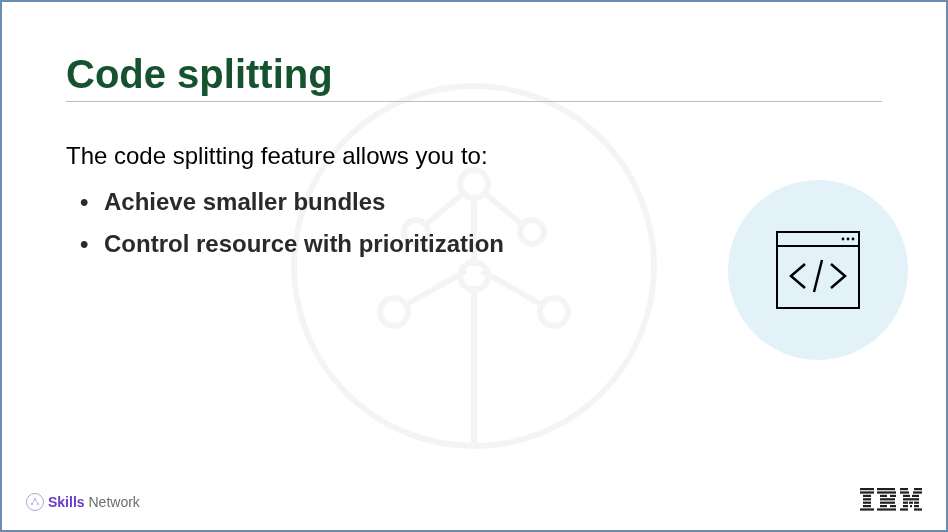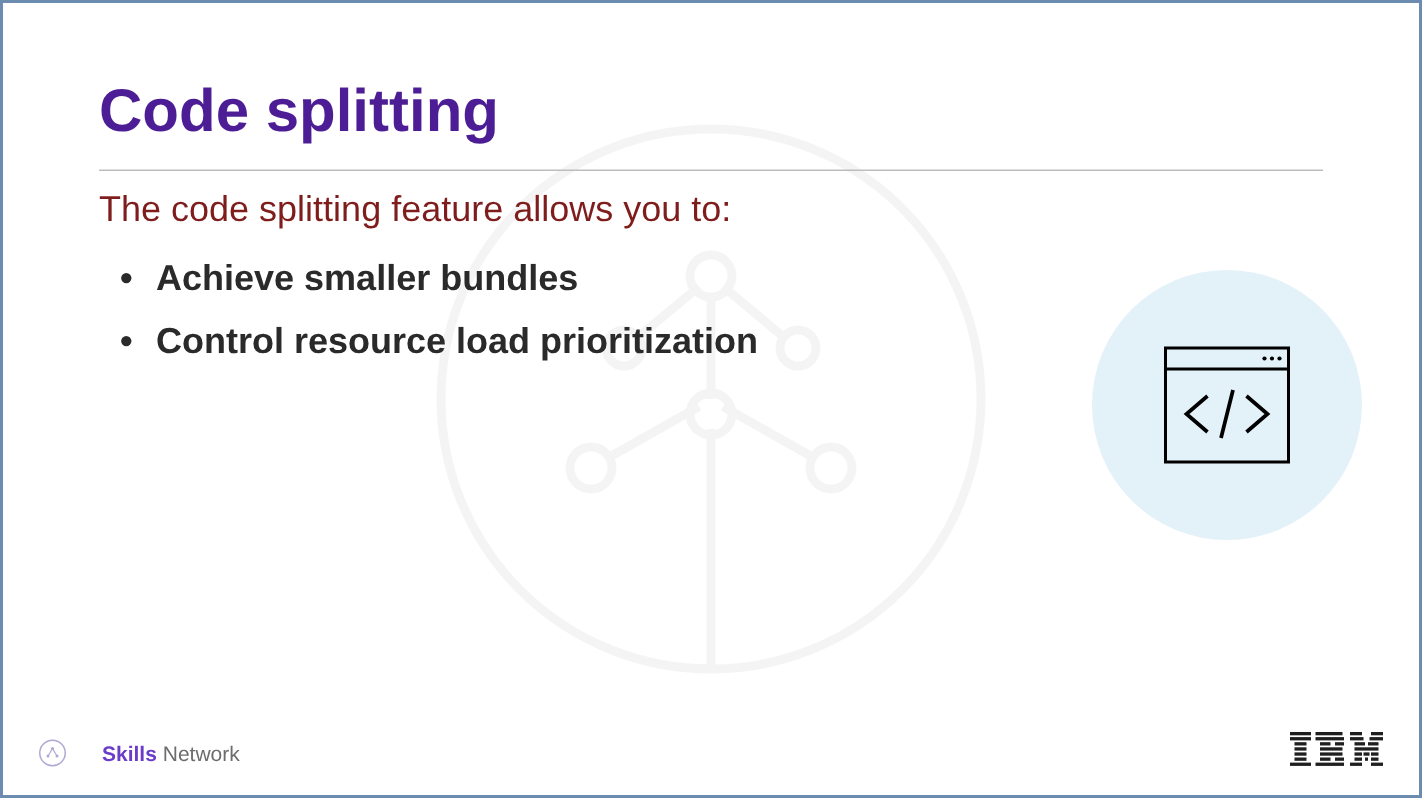--- a/index.html
+++ b/index.html
@@ -21,28 +21,28 @@
       pointer-events: none;
     }
     .content {
       position: relative;
       padding: 50px 64px 0 64px;
       z-index: 1;
     }
     .title {
       font-size: 40px;
       font-weight: 700;
-      color: #4c1d95;
-      padding-bottom: 16px;
+      color: #14532d;
+      padding-bottom: 4px;
       border-bottom: 1px solid #bdbdbd;
-      margin-bottom: 12px;
+      margin-bottom: 40px;
     }
     .lead {
       font-size: 24px;
-      color: #7f1d1d;
+      color: #000000;
       margin-bottom: 18px;
     }
     .bullets {
       list-style: none;
       padding-left: 14px;
     }
     .bullets li {
       font-size: 24px;
       color: #2a2a2a;
       margin-bottom: 14px;
@@ -77,21 +77,21 @@
       height: 48px;
       display: flex;
       align-items: center;
       justify-content: space-between;
       padding: 0 24px 8px 24px;
       z-index: 2;
     }
     .skills {
       display: flex;
       align-items: center;
-      gap: 24px;
+      gap: 4px;
       font-size: 14px;
       color: #6d6d6d;
     }
     .skills .b { color: #6a3cc9; font-weight: 700; }
     .skills-icon {
       width: 18px; height: 18px;
       border: 1.5px solid #b0a8d4;
       border-radius: 50%;
       display: flex; align-items: center; justify-content: center;
     }
@@ -113,21 +113,21 @@
   <circle cx="132" cy="156" r="12" fill="none" stroke="#000" stroke-width="6"></circle>
   <line x1="198" y1="115" x2="240" y2="150" stroke="#000" stroke-width="6"></line>
   <circle cx="248" cy="156" r="12" fill="none" stroke="#000" stroke-width="6"></circle>
 </svg>
 
 <div class="content">
   <h1 class="title">Code splitting</h1>
   <p class="lead">The code splitting feature allows you to:</p>
   <ul class="bullets">
     <li>Achieve smaller bundles</li>
-    <li>Control resource load prioritization</li>
+    <li>Control resource with prioritization</li>
   </ul>
 </div>
 
 <div class="decor-circle">
   <svg width="86" height="80" viewBox="0 0 86 80">
     <rect x="2" y="2" width="82" height="76" fill="none" stroke="#000" stroke-width="2"></rect>
     <line x1="2" y1="16" x2="84" y2="16" stroke="#000" stroke-width="2"></line>
     <circle cx="68" cy="9" r="1.4" fill="#000"></circle>
     <circle cx="73" cy="9" r="1.4" fill="#000"></circle>
     <circle cx="78" cy="9" r="1.4" fill="#000"></circle>

